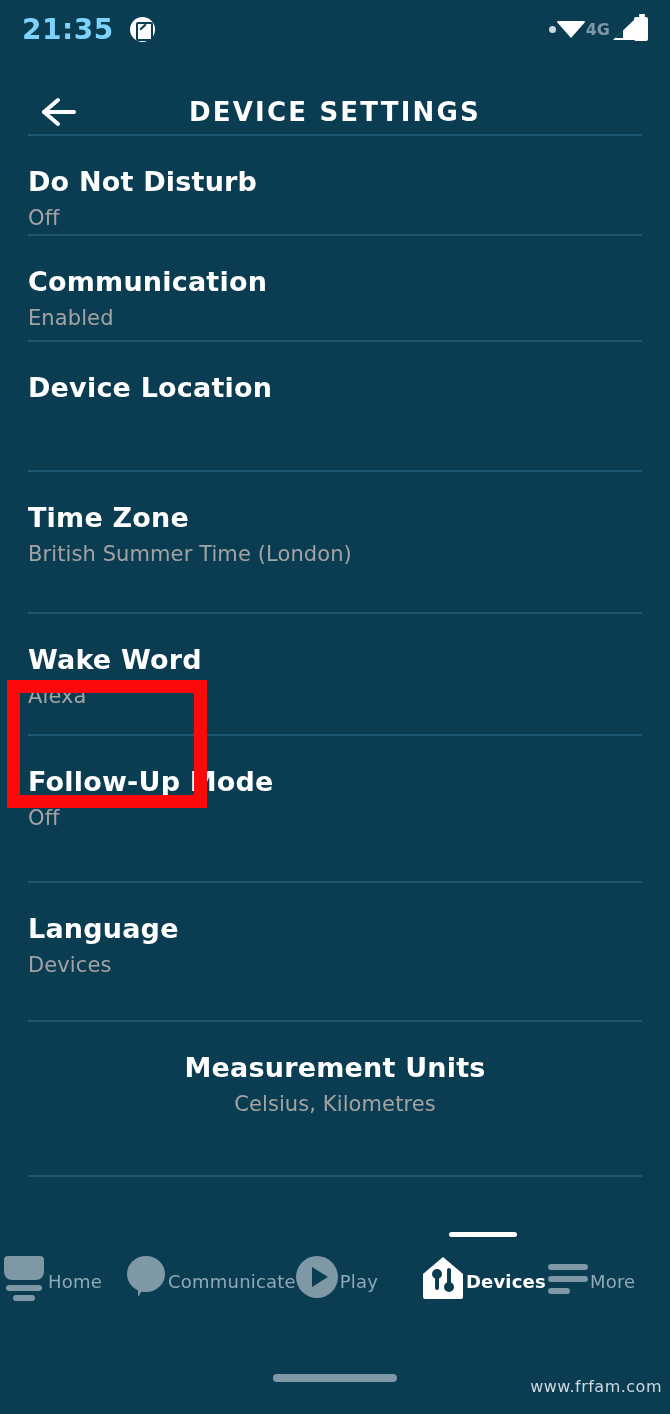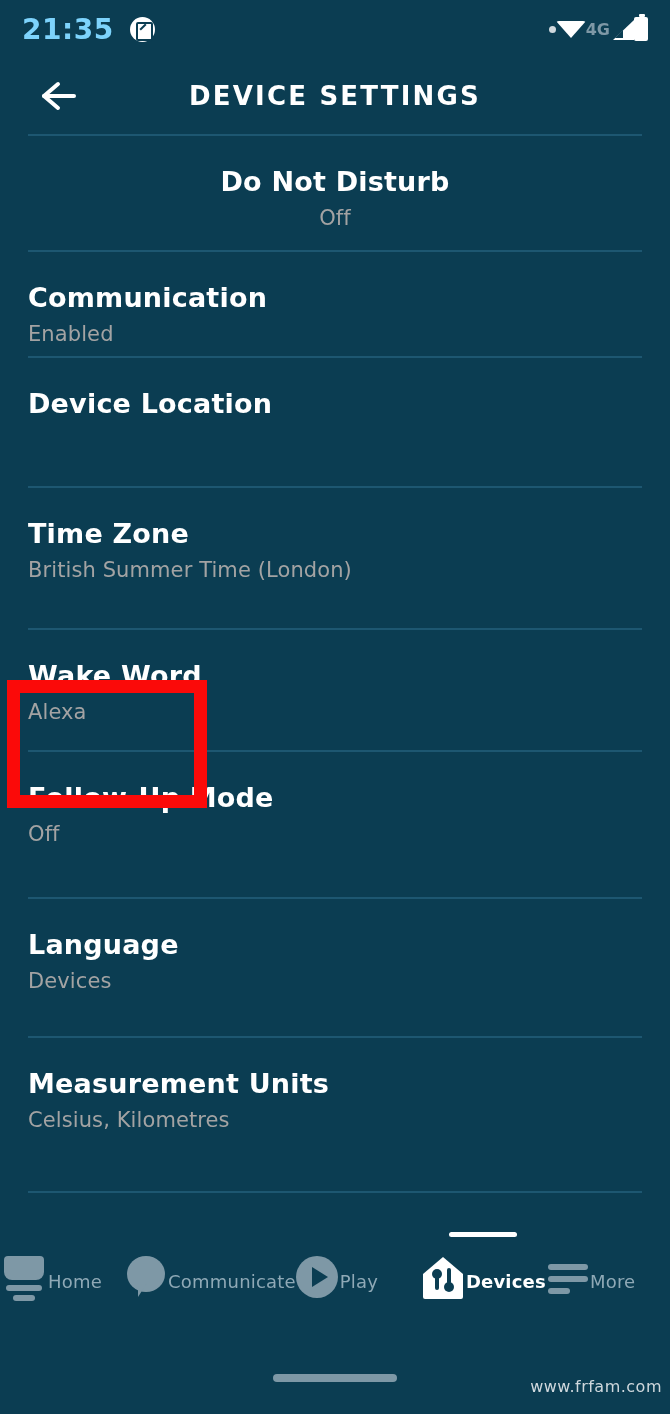--- a/index.html
+++ b/index.html
@@ -101,21 +101,21 @@
   .battery-icon::before {
     content:"";
     position:absolute; left:3px; top:-5px;
     width:6px; height:3px;
     background:#ffffff;
     border-radius:1px;
   }
 
   
   .header {
-    position:absolute; top:58px; left:0;
+    position:absolute; top:74px; left:0;
     width:670px; height:76px;
     display:flex; align-items:center;
   }
   .back-btn {
     position:absolute; left:38px; top:50%;
     transform:translateY(-50%);
     width:44px; height:36px;
     cursor:pointer;
   }
   .page-title {
@@ -151,28 +151,28 @@
   }
   .row-sub {
     margin-top:7px;
     font-size:21px;
     color:#a3a3a3;
     line-height:1.28;
     letter-spacing:0.1px;
   }
 
   
-  .row.dnd      { height:114px;text-align:center; }
+  .row.dnd      { height:98px; }
   .row.comm     { height:104px; }
   .row.loc      { height:128px; padding-bottom:14px; }
   .row.tz       { height:140px; }
   .row.wake     { height:120px; }
   .row.follow   { height:145px; }
   .row.lang     { height:137px; }
-  .row.meas     { height:153px; }
+  .row.meas     { height:153px;text-align:center; }
 
   
   .red-box {
     position:absolute;
     left:7px; top:680px;
     width:200px; height:128px;
     border:13px solid #fb0a09;
     pointer-events:none;
     z-index:5;
   }

